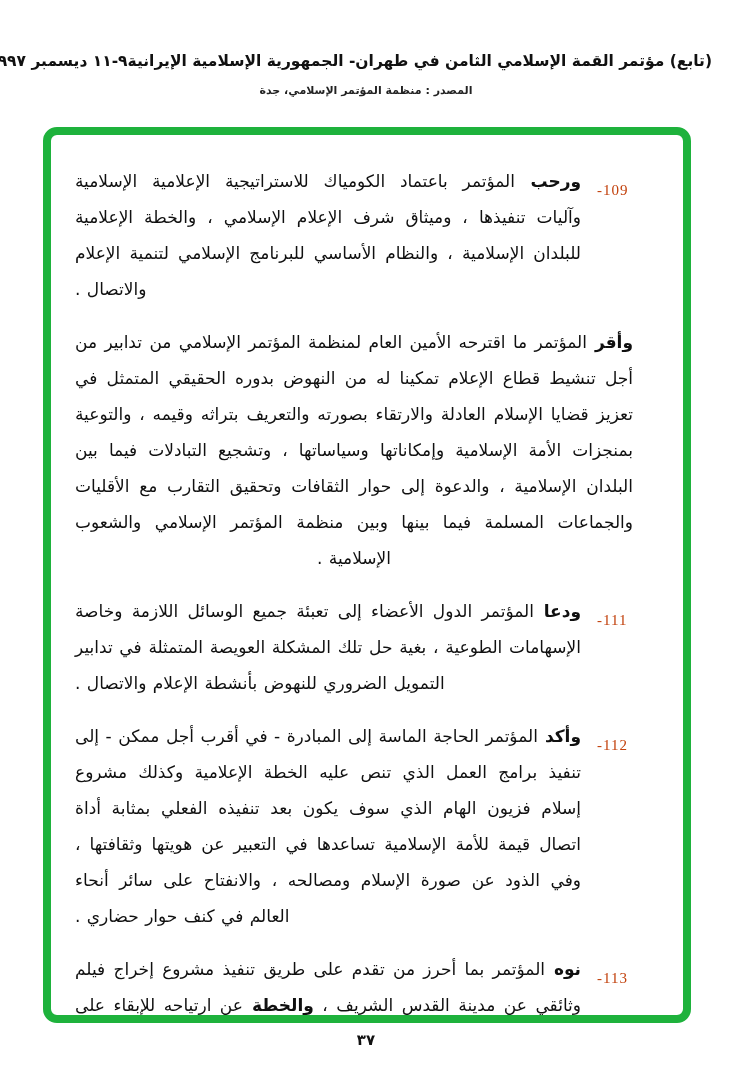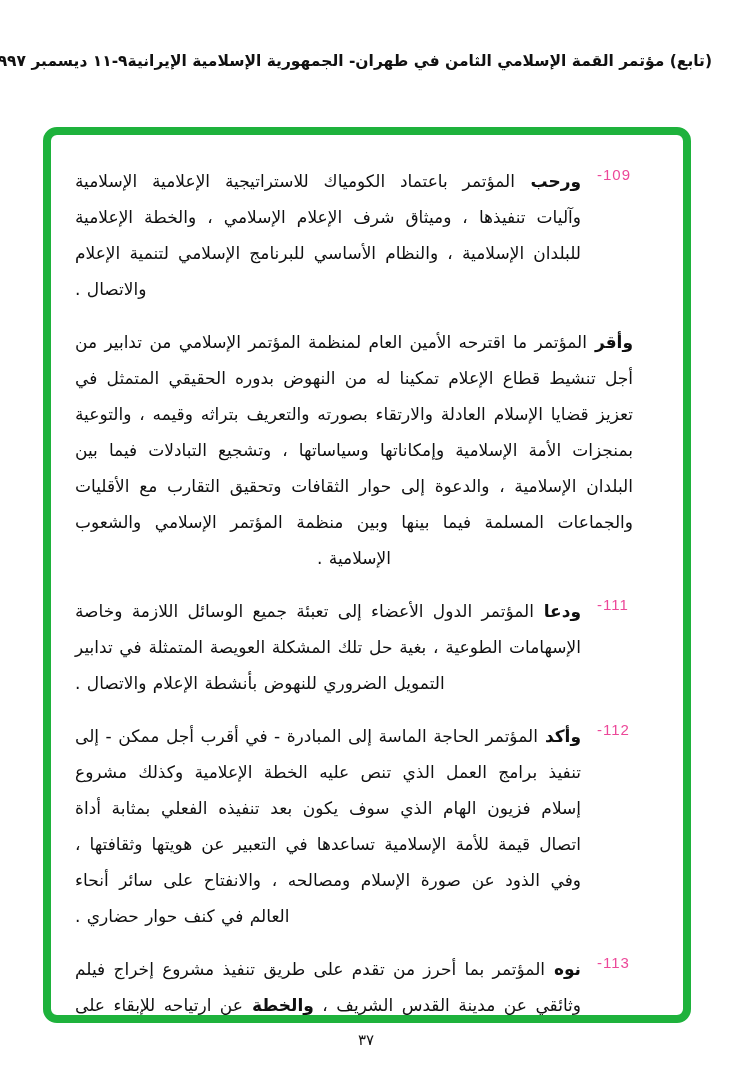--- a/index.html
+++ b/index.html
@@ -57,23 +57,24 @@
     display: flex;
     direction: rtl;
     margin-bottom: 17px;
   }
   .para-num {
     flex: 0 0 52px;
     direction: ltr;
     text-align: left;
     font-size: 15px;
     letter-spacing: 1px;
-    color: #ec4899;
+    color: #c2410c;
     padding-top: 3px;
-    font-family: Liberation Sans, sans-serif;
+    font-family: Liberation Serif, serif;
+    margin-top: 16px;
   }
   .para-gap {
     flex: 0 0 16px;
   }
   .para-text {
     flex: 1 1 auto;
     direction: rtl;
     text-align: justify;
     font-size: 17px;
     line-height: 36px;
@@ -82,32 +83,33 @@
   }
   .para-text.last-left   { text-align-last: left; }
   .para-text.last-center { text-align-last: center; }
   .para-text .b { font-weight: bold; margin-top: 12px; }
   .page-number {
     position: absolute;
     top: 1031px;
     left: 0;
     right: 0;
     text-align: center;
-    font-weight: normal;
+    font-weight: bold;
     font-size: 15px;
     color: #111;
   }
 </style>
 </head>
 <body>
 
 <div class="page">
 
   <div class="doc-header">(تابع) مؤتمر القمة الإسلامي الثامن في طهران- الجمهورية الإسلامية الإيرانية٩-١١ ديسمبر ١٩٩٧- البيان الختامي</div>
 
+  <div class="doc-source">المصدر : منظمة المؤتمر الإسلامي، جدة</div>
 
   <div class="content-box" style="border-color: rgb(30, 178, 60);">
 
     <div class="para">
       <div class="para-num">-109</div>
       <div class="para-gap"></div>
       <div class="para-text last-left"><span class="b">ورحب </span><span>المؤتمر باعتماد الكومياك للاستراتيجية الإعلامية الإسلامية وآليات تنفيذها ، وميثاق شرف الإعلام الإسلامي ، والخطة الإعلامية للبلدان الإسلامية ، والنظام الأساسي للبرنامج الإسلامي لتنمية الإعلام والاتصال .</span></div>
     </div>
 
     <div class="para">

